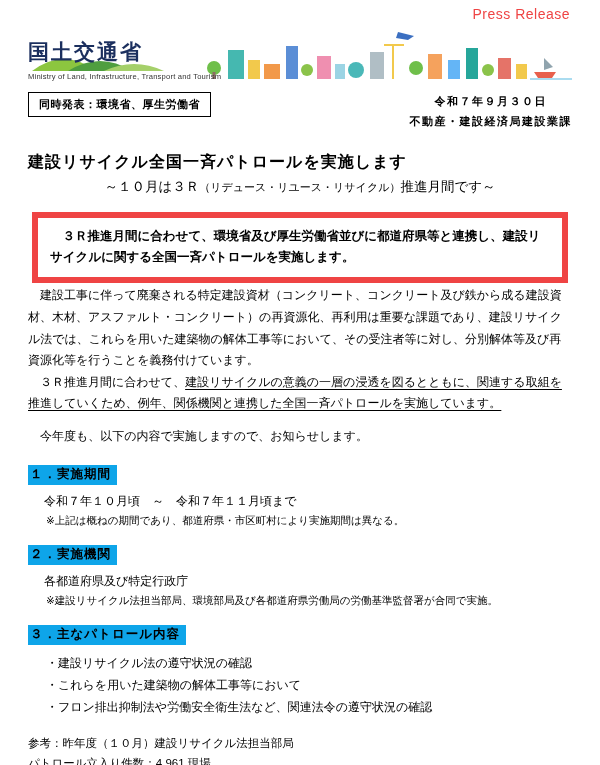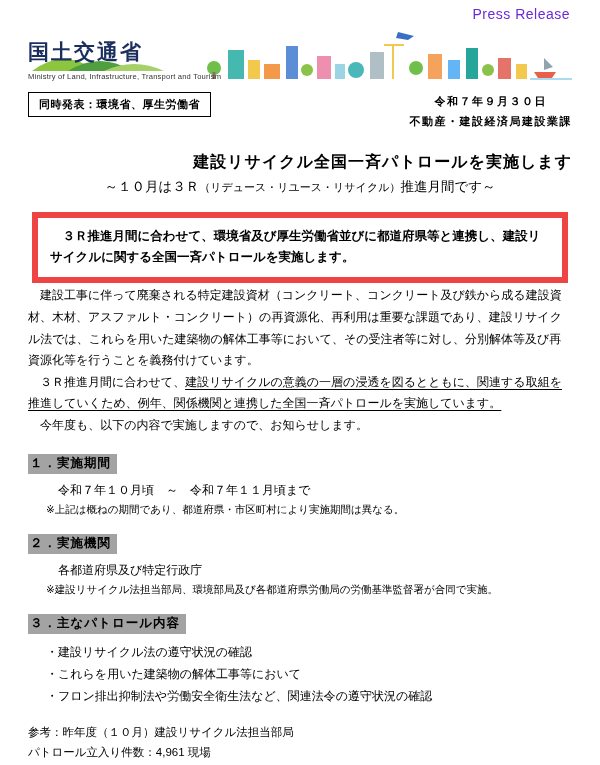--- a/index.html
+++ b/index.html
@@ -1,46 +1,46 @@
 <!DOCTYPE html>
 <html><head>
 <meta charset="utf-8">
 <style>
   * { margin:0; padding:0; box-sizing:border-box; }
   html,body { background:#ffffff; }
   body { font-family:"Liberation Sans","DejaVu Sans",sans-serif; color:#000; }
   .page { width:600px; height:765px; background:#fff; padding:6px 28px 8px; position:relative; overflow:hidden; }
 
-  .press-release { text-align:right; font-size:14px; color:#6d28d9; letter-spacing:.5px; padding-right:2px; }
+  .press-release { text-align:right; font-size:14px; color:#ef4444; letter-spacing:.5px; padding-right:2px; }
 
   .banner { position:relative; height:58px; margin-top:2px; }
   .logo-block { position:absolute; left:0; top:14px; z-index:2; }
   .logo-title { font-size:21px; font-weight:bold; color:#1b2f5e; letter-spacing:2px; position:relative; z-index:2; }
   .logo-swoosh { position:absolute; left:4px; top:16px; z-index:1; }
   .logo-sub { font-size:7.6px; color:#333; margin-top:6px; letter-spacing:.2px; position:relative; z-index:3; }
   .cityscape { position:absolute; right:0; top:2px; z-index:1; }
 
   .meta-row { display:flex; justify-content:space-between; align-items:flex-start; margin-top:10px; }
   .joint-box { border:1.5px solid #000; padding:4px 10px; font-size:11px; font-weight:bold; letter-spacing:.5px; }
   .date-block { text-align:center; font-size:11px; font-weight:bold; line-height:1.8; letter-spacing:1.5px; }
 
-  .doc-title { text-align:right; font-size:16px; font-weight:bold; letter-spacing:1px; margin-top:20px; }
+  .doc-title { text-align:left; font-size:16px; font-weight:bold; letter-spacing:1px; margin-top:20px; }
   .doc-subtitle { text-align:center; font-size:13.5px; font-weight:normal; margin-top:5px; }
   .doc-subtitle .paren { font-size:11px; }
 
   .summary-box { border:6px solid #ef4444; margin:16px 4px 0; padding:8px 12px; font-size:12.5px; font-weight:bold; line-height:1.75; }
 
   .body-p { font-size:12px; line-height:1.8; }
   .p1 { margin-top:2px; }
   .underline { text-decoration:underline; text-underline-offset:3px; }
-  .p3 { margin-top:0; }
+  .p3 { margin-top:11px; }
 
   .section { margin-top:16px; }
-  .section-heading { display:inline-block; background:#a3a3a3; font-size:12.5px; font-weight:bold; padding:1px 6px 2px 2px; letter-spacing:1px; }
-  .section-content { font-size:12px; line-height:1.6; margin:7px 0 3px 30px; }
+  .section-heading { display:inline-block; background:#0ea5e9; font-size:12.5px; font-weight:bold; padding:1px 6px 2px 2px; letter-spacing:1px; }
+  .section-content { font-size:12px; line-height:1.6; margin:7px 0 3px 16px; }
   .section-note { font-size:10.5px; margin-left:18px; color:#000; }
   .bullet-list { margin:7px 0 0 18px; }
   .bullet { font-size:12px; line-height:1.85; }
 
   .reference { margin-top:16px; font-size:11.5px; line-height:1.7; }
 </style>
 </head>
 <body>
 
 <div class="page">

